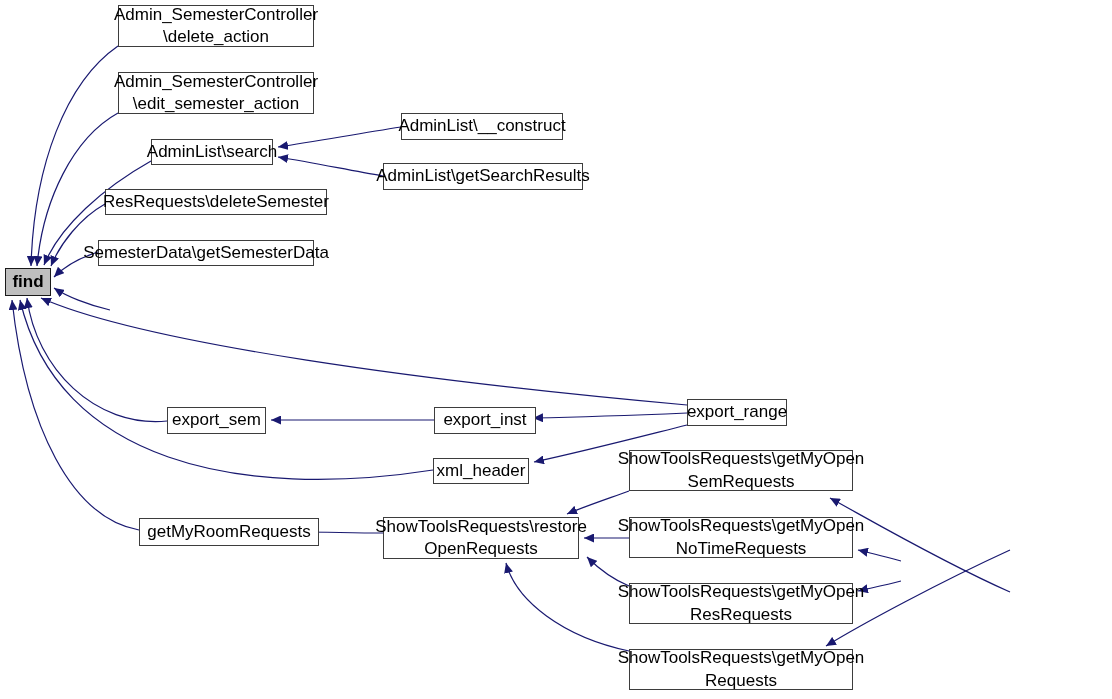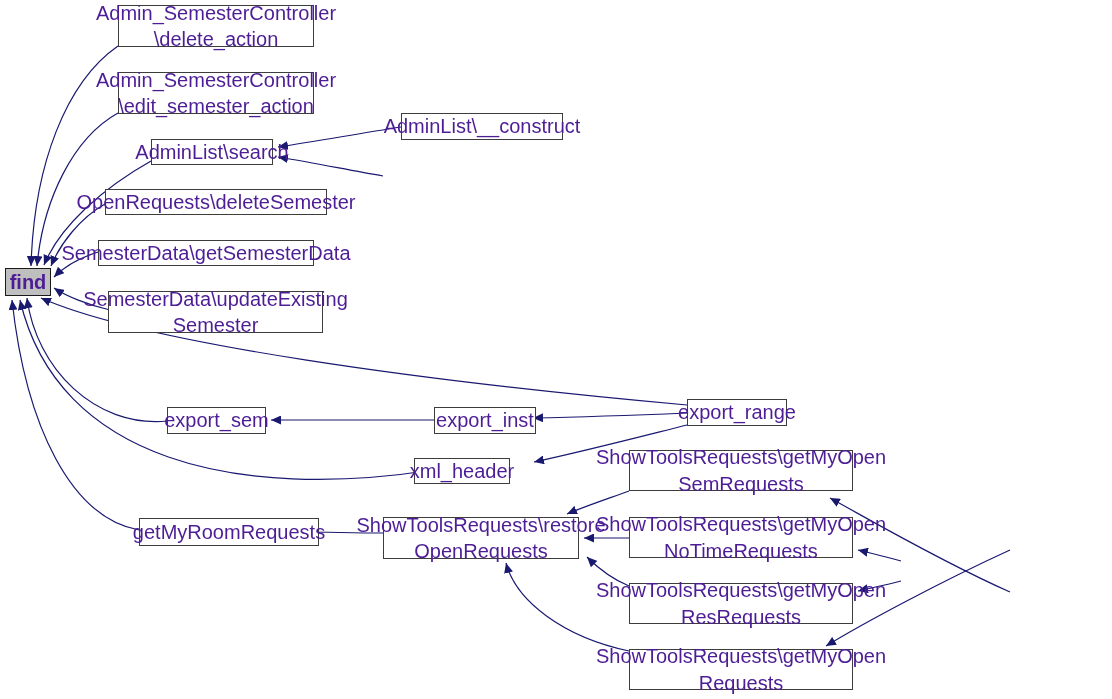--- a/index.html
+++ b/index.html
@@ -19,22 +19,22 @@
   .edge {
     fill: none;
     stroke: #191970;
     stroke-width: 1.2px;
   }
   .node {
     position: absolute;
     box-sizing: border-box;
     background: #ffffff;
     border: 1px solid #3d3d3d;
-    color: #4c1d95;
-    font-size: 20px;
+    color: #000000;
+    font-size: 17px;
     line-height: 1.32;
     display: flex;
     align-items: center;
     justify-content: center;
     text-align: center;
     white-space: pre-line;
     z-index: 2;
     cursor: pointer;
   }
   .node.hl {
@@ -86,33 +86,32 @@
   <div class="node" style="left:118px;top:5px;width:196px;height:42px">Admin_SemesterController
 \delete_action</div>
 
   <div class="node" style="left:118px;top:72px;width:196px;height:42px">Admin_SemesterController
 \edit_semester_action</div>
 
   <div class="node" style="left:401px;top:113px;width:162px;height:27px">AdminList\__construct</div>
 
   <div class="node" style="left:151px;top:139px;width:122px;height:26px">AdminList\search</div>
 
+  <div class="node" style="left:383px;top:163px;width:200px;height:27px">AdminList\getSearchResults</div>
 
-  <div class="node" style="left:105px;top:189px;width:222px;height:26px">OpenRequests\deleteSemester</div>
+  <div class="node" style="left:105px;top:189px;width:222px;height:26px">ResRequests\deleteSemester</div>
 
   <div class="node" style="left:98px;top:240px;width:216px;height:26px">SemesterData\getSemesterData</div>
 
-  <div class="node" style="left:108px;top:291px;width:215px;height:42px">SemesterData\updateExisting
-Semester</div>
 
   <div class="node" style="left:167px;top:407px;width:99px;height:27px">export_sem</div>
 
   <div class="node" style="left:434px;top:407px;width:102px;height:27px">export_inst</div>
 
-  <div class="node" style="left:414px;top:458px;width:96px;height:26px">xml_header</div>
+  <div class="node" style="left:433px;top:458px;width:96px;height:26px">xml_header</div>
 
   <div class="node" style="left:687px;top:399px;width:100px;height:27px">export_range</div>
 
   <div class="node" style="left:139px;top:518px;width:180px;height:28px">getMyRoomRequests</div>
 
   <div class="node" style="left:383px;top:517px;width:196px;height:42px">ShowToolsRequests\restore
 OpenRequests</div>
 
   <div class="node" style="left:629px;top:450px;width:224px;height:41px">ShowToolsRequests\getMyOpen
 SemRequests</div>

